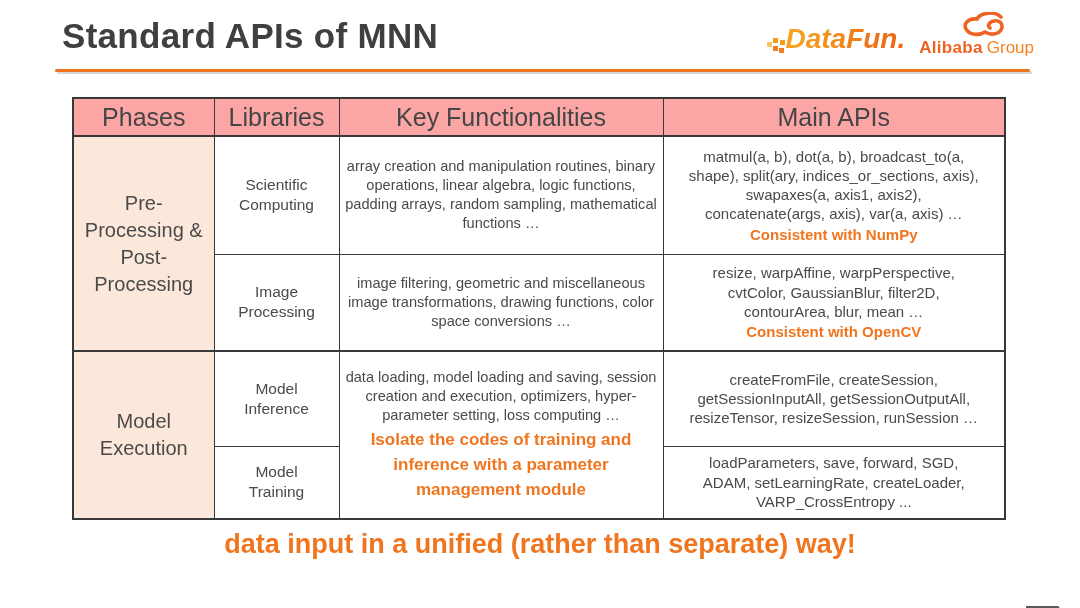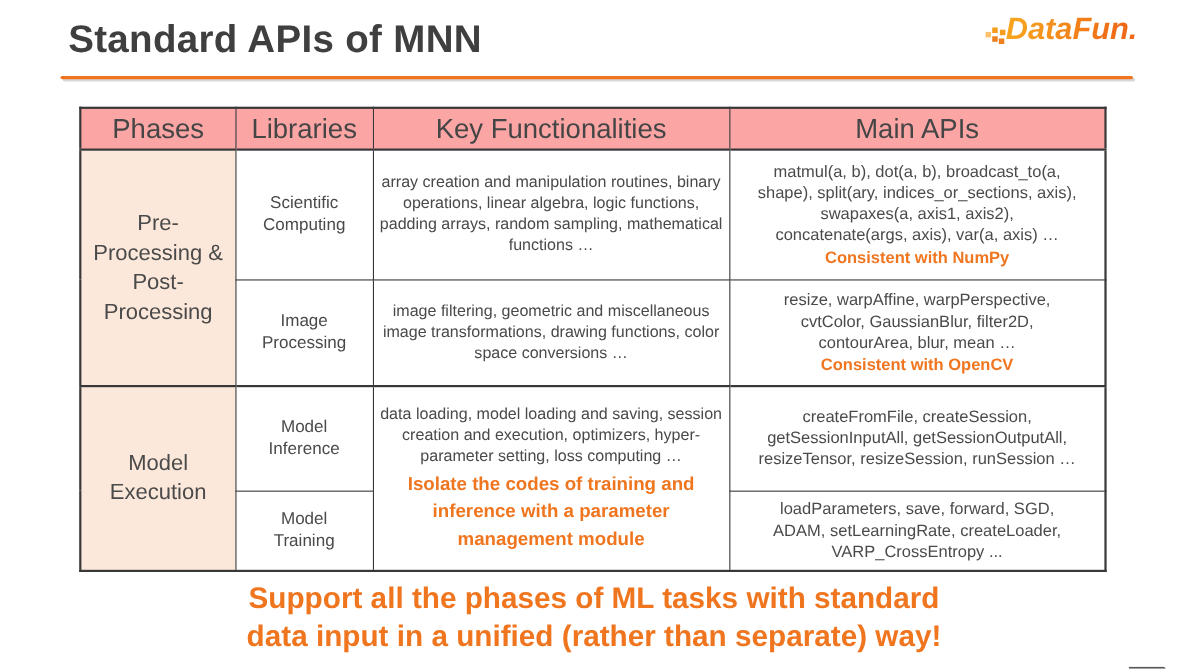--- a/index.html
+++ b/index.html
@@ -80,20 +80,28 @@
 <div class="slide">
 
   <h1 class="title">Standard APIs of MNN</h1>
   <div class="rule"></div>
 
   <div class="logos">
     <div class="datafun">
       <span class="df-dots"></span>
       <span class="df-text">DataFun.</span>
     </div>
+    <div class="alibaba">
+      <svg class="ali-mark" width="46" height="26" viewBox="0 0 46 26">
+        <path d="M 40 5 C 34 -1 20 0 16 7 C 8 6 2 11 5 17 C 8 23 18 24 24 20 C 31 24 40 22 41 15 C 41.5 11 38 8 33 9 C 28 10 26 14 29 16" fill="none" stroke="#EF6322" stroke-width="3.6" stroke-linecap="round"></path>
+      </svg>
+      <div class="ali-text">
+        <span class="ali-bold">Alibaba</span><span class="ali-reg">Group</span>
+      </div>
+    </div>
   </div>
 
   <table class="api-table">
     <colgroup>
       <col style="width:141px">
         <col style="width:125px">
         <col style="width:324px">
         <col style="width:342px">
     </colgroup>
     <thead>
@@ -132,19 +140,18 @@
         <td class="api-cell">createFromFile, createSession, getSessionInputAll, getSessionOutputAll, resizeTensor, resizeSession, runSession …</td>
       </tr>
       <tr class="r4">
         <td class="lib-cell">Model Training</td>
         <td class="api-cell">loadParameters, save, forward, SGD, ADAM, setLearningRate, createLoader, VARP_CrossEntropy  ...</td>
       </tr>
     </tbody>
   </table>
 
   <div class="footer">
-    <div>Support all the phases of ML tasks with standard</div>
     <div>data input in a unified (rather than separate) way!</div>
   </div>
 
   <div class="badge">23</div>
 
 </div>
 
 </body></html>

